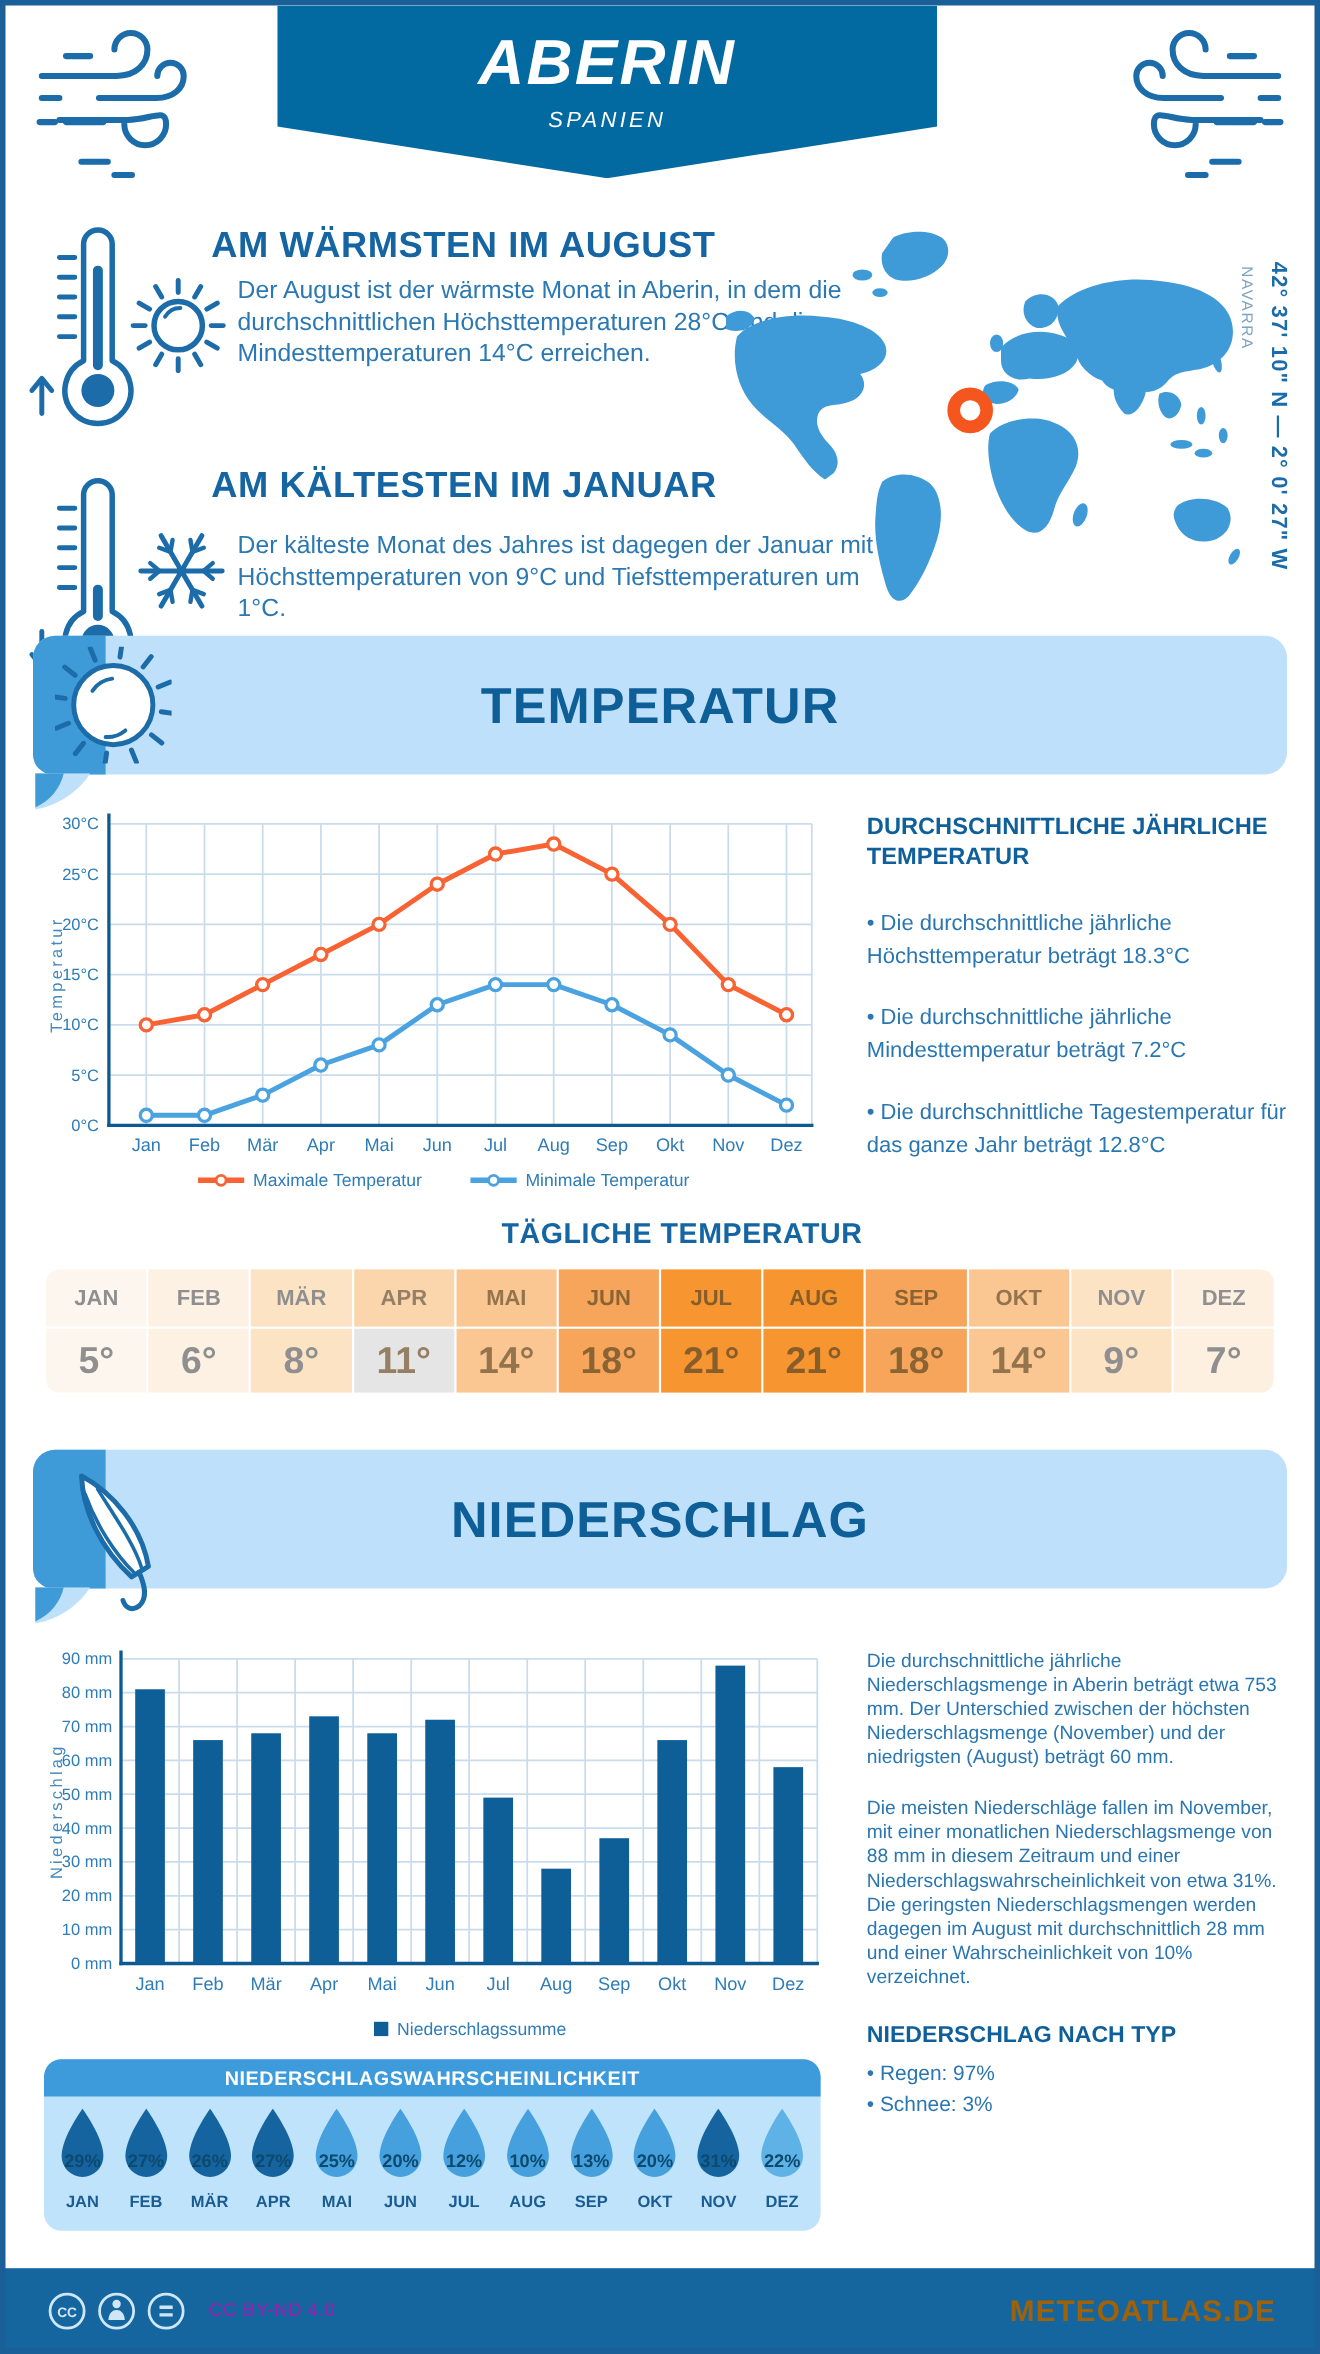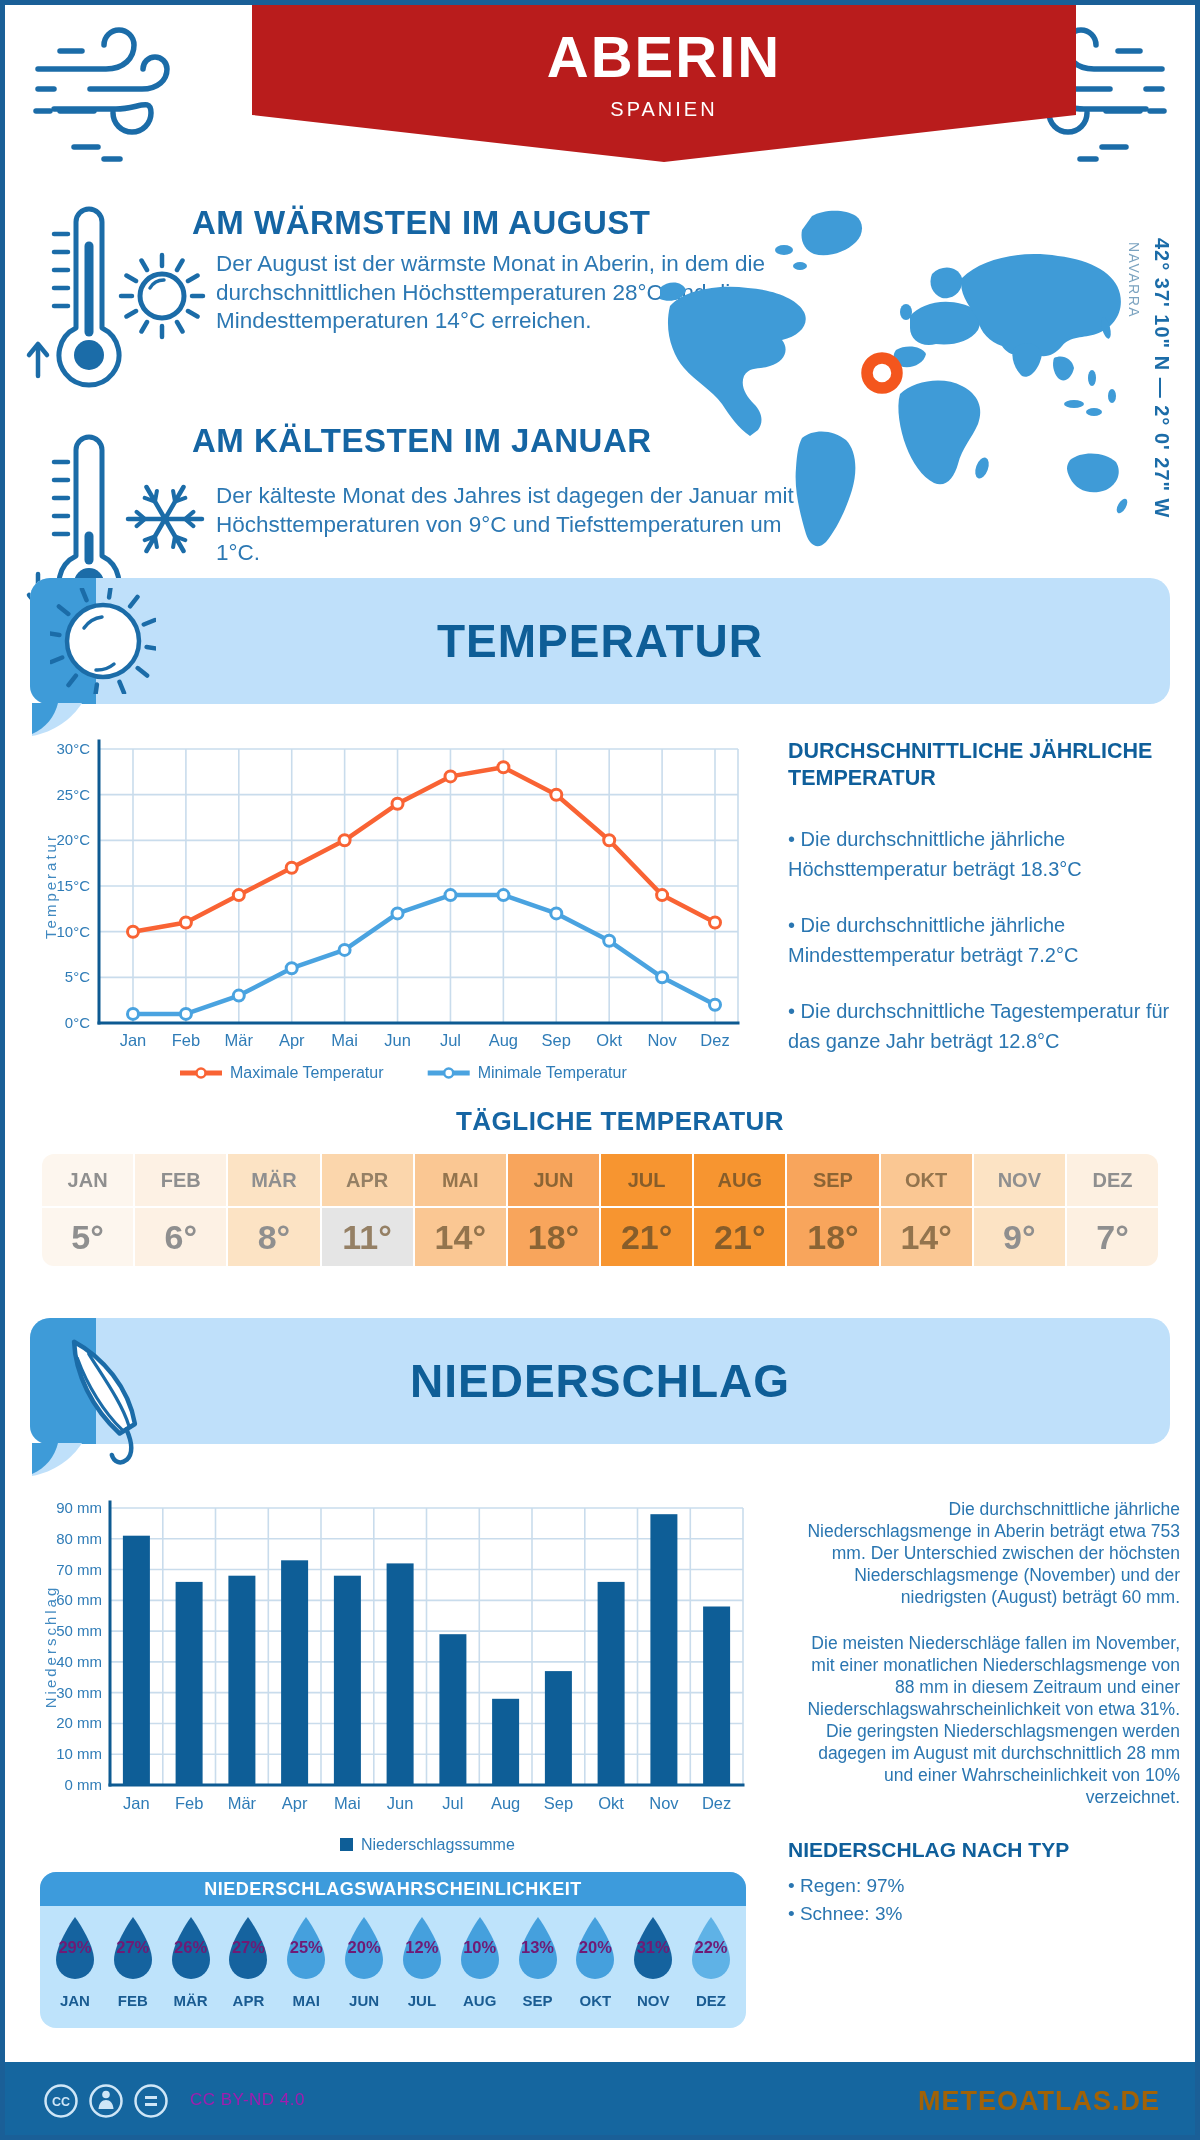--- a/index.html
+++ b/index.html
@@ -1,40 +1,40 @@
 <!DOCTYPE html>
 <html><head>
 <meta charset="utf-8">
 <style>
   html,body{margin:0;padding:0;background:#fff;}
   #page{position:relative;width:1200px;height:2140px;background:#fff;overflow:hidden;
         font-family:"Liberation Sans",sans-serif;}
   .frame{position:absolute;inset:0;border:5px solid #1a5f97;pointer-events:none;z-index:50;}
   
-  .banner-top{position:absolute;left:252px;top:5px;width:824px;height:157px;background:#b91c1c;
-    clip-path:polygon(0 0,100% 0,100% 70%,50% 100%,0 70%);z-index:5;}
+  .banner-top{position:absolute;left:252px;top:5px;width:600px;height:157px;background:#0369a1;
+    clip-path:polygon(0 0,100% 0,100% 70%,50% 100%,0 70%);z-index:5;font-style:italic;}
   .app-title{margin-top:18px;text-align:center;color:#fff;font-size:58px;font-weight:bold;letter-spacing:2px;}
   .app-sub{margin-top:8px;text-align:center;color:#fff;font-size:20px;letter-spacing:3px;}
   .icon-abs{position:absolute;}
   
   .hl-title{position:absolute;left:192px;font-size:33px;font-weight:bold;color:#1565a3;letter-spacing:.5px;}
   .hl-text{position:absolute;left:216px;font-size:22.5px;line-height:28.5px;color:#2c78b3;}
   
   .vtext{position:absolute;writing-mode:vertical-rl;}
   .coords{left:1150px;top:238px;font-size:20px;font-weight:bold;color:#1b6ca8;letter-spacing:1px;}
   .region{left:1126px;top:242px;font-size:14px;color:#7ba3c0;letter-spacing:1.5px;}
   
   .sec-banner{position:absolute;left:30px;width:1140px;height:126px;background:#bfe0fa;border-radius:20px;
     display:flex;align-items:center;justify-content:center;}
   .sec-accent{position:absolute;left:30px;width:66px;height:126px;background:#3e9bd8;border-radius:20px 0 0 18px;}
   .sec-title{font-size:46px;font-weight:bold;color:#0e5e97;letter-spacing:1px;}
   
   .col-head{font-size:21.5px;line-height:27px;font-weight:bold;color:#0f5f9b;}
   .bullet{font-size:20px;line-height:30px;color:#2a76b1;margin-top:26px;}
-  .para{font-size:17.5px;line-height:22px;color:#2a76b1;margin-bottom:24px;text-align:right;}
+  .para{font-size:17.5px;line-height:22px;color:#2a76b1;margin-bottom:24px;}
   .type-head{font-size:21px;font-weight:bold;color:#0f5f9b;margin:30px 0 10px 0;}
   .type-item{font-size:19px;line-height:28px;color:#2a76b1;}
   
   svg text{font-family:"Liberation Sans",sans-serif;}
   .grid{stroke:#c9dcec;stroke-width:1.6;}
   .axis{stroke:#0d5a92;stroke-width:3;stroke-linecap:square;}
   .ytick{font-size:15px;fill:#2f7cb7;}
   .xtick{font-size:16.5px;fill:#2f7cb7;}
   .axlabel{font-size:15px;fill:#4189c0;letter-spacing:3px;}
   .legend{font-size:16px;fill:#2f7cb7;}
@@ -47,22 +47,22 @@
   .tcol:last-child .tmon{border-top-right-radius:12px;} .tcol:last-child .tval{border-bottom-right-radius:12px;}
   .tmon{height:52px;display:flex;align-items:center;justify-content:center;font-size:20px;font-weight:bold;}
   .tval{height:58px;display:flex;align-items:center;justify-content:center;font-size:34px;font-weight:bold;}
   
   .prob{position:absolute;left:40px;top:1872px;width:706px;height:156px;background:#bee3fb;border-radius:16px;}
   .prob-head{height:34px;background:#3d9bdc;border-radius:16px 16px 0 0;display:flex;align-items:center;
     justify-content:center;color:#fff;font-size:18px;font-weight:bold;letter-spacing:.5px;}
   .drops{display:flex;padding:8px 6px 0 6px;}
   .dropcol{flex:1;text-align:center;position:relative;}
   .dropcol .mon{margin-top:2px;font-size:15px;font-weight:bold;color:#1a5c92;}
-  .dropcol .pct{position:absolute;left:0;top:24px;width:100%;text-align:center;
-    font-size:16.5px;font-weight:bold;color:#701a75;}
+  .dropcol .pct{position:absolute;left:0;top:42px;width:100%;text-align:center;
+    font-size:16.5px;font-weight:bold;color:#0c4a6e;}
   
   .footer{position:absolute;left:0;top:2062px;width:1200px;height:78px;background:#15669f;z-index:40;}
   .license{position:absolute;left:190px;top:2090px;color:#a21caf;font-size:17px;font-weight:normal;letter-spacing:.5px;z-index:41;}
   .site{position:absolute;right:40px;top:2086px;color:#a16207;font-size:27px;font-weight:bold;letter-spacing:1px;z-index:41;margin-left:46px;}
 </style>
 </head>
 <body>
 
 <div id="page">
   <div class="frame"></div>

